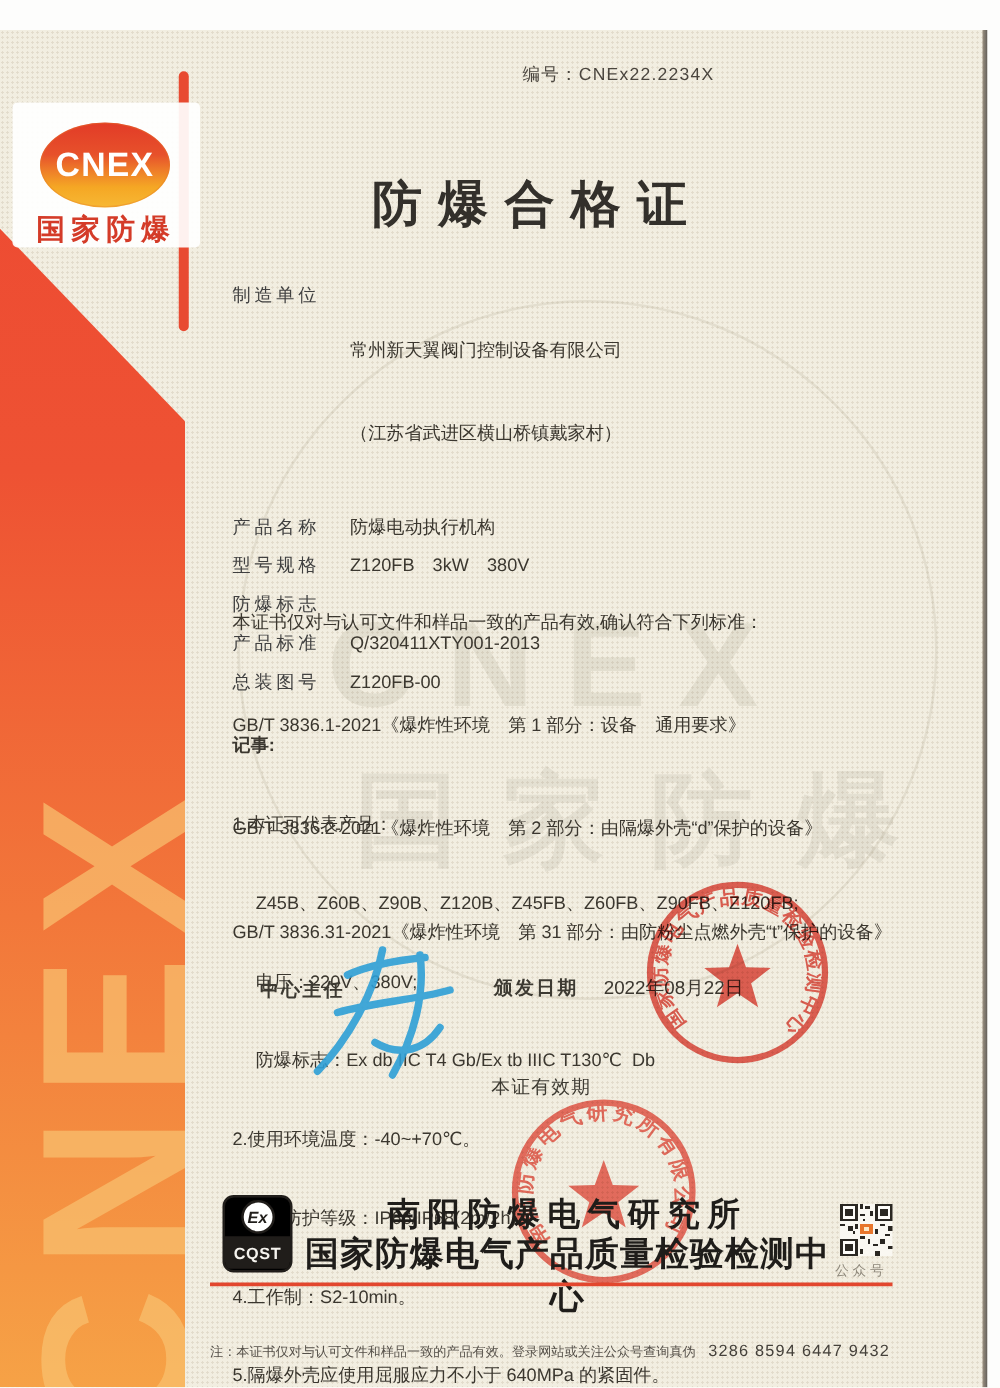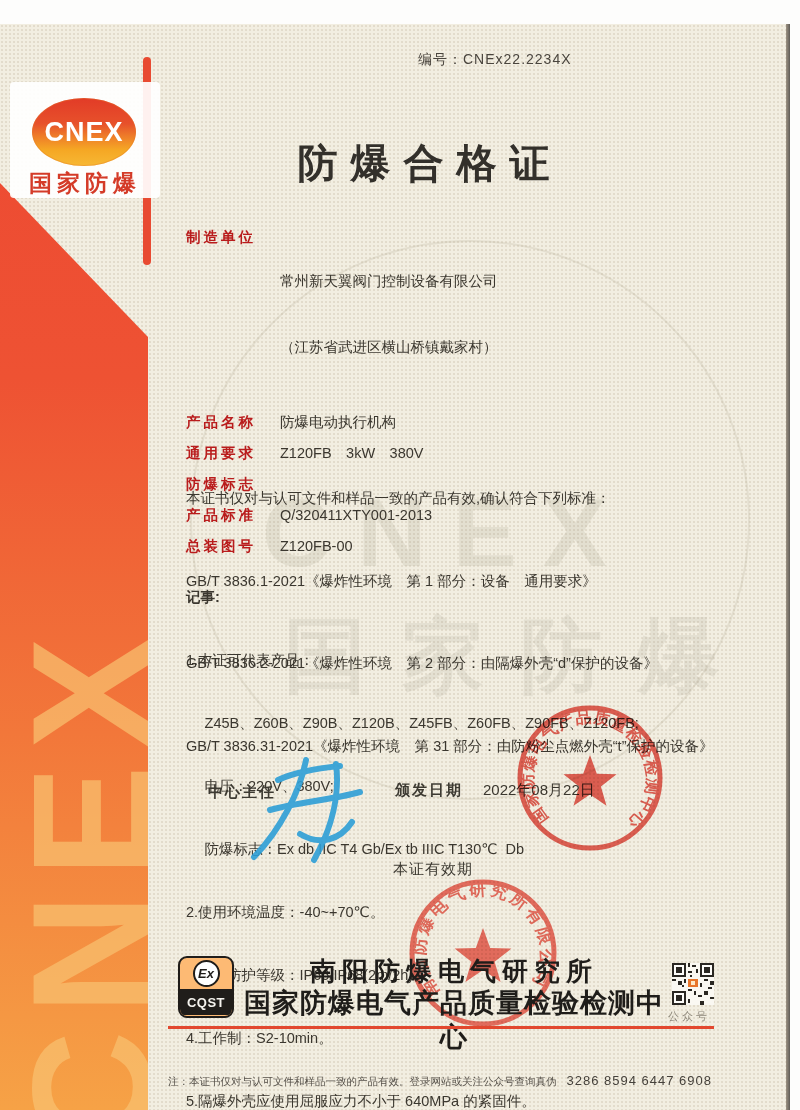--- a/index.html
+++ b/index.html
@@ -51,21 +51,21 @@
     border:2px solid rgba(170,158,135,.20); border-radius:50%; }
   .wm-cnex { position:absolute; left:262px; top:478px; font-size:96px; font-weight:800;
     letter-spacing:26px; color:rgba(130,122,104,.13); }
   .wm-gjfb { position:absolute; left:284px; top:602px; font-size:82px; font-weight:700;
     letter-spacing:36px; color:rgba(130,122,104,.12); white-space:nowrap; }
 
   
   .fields { position:absolute; left:186px; top:226px; width:580px; font-size:14.5px;
     color:#3b372f; line-height:22px; }
   .frow { display:flex; margin-bottom:9px; }
-  .flabel { width:70px; flex:none; letter-spacing:3px; font-weight:700; color:#b91c1c; }
+  .flabel { width:70px; flex:none; letter-spacing:3px; font-weight:400; color:#404040; }
   .fval { margin-left:24px; white-space:pre-wrap; }
 
   .standards { position:absolute; left:186px; top:430px; width:592px; font-size:14.5px;
     color:#3b372f; line-height:27.5px; white-space:pre-wrap; }
 
   .notes { position:absolute; left:186px; top:545px; width:592px; font-size:14.5px;
     color:#3b372f; line-height:21px; white-space:pre-wrap; }
   .notes .nt { font-weight:600; }
 
   
@@ -79,21 +79,21 @@
     font-weight:400; color:#3d3a32;margin-top:46px; }
   .valid-val { position:absolute; left:480px; top:814px; font-size:15px; color:#3b372f; }
 
   
   .stamp { position:absolute; mix-blend-mode:multiply; opacity:.92; }
   .stamp-upper { left:505px; top:693px; }
   .stamp-lower { left:398px; top:868px; }
 
   
   .ex-mark { position:absolute; left:178px; top:956px; width:56px; height:62px;
-    border:2.5px solid #201d1a; border-radius:9px; overflow:hidden; background:#fdba74; }
+    border:2.5px solid #201d1a; border-radius:9px; overflow:hidden; background:#000000; }
   .ex-top { height:31px; display:flex; align-items:center; justify-content:center; }
   .ex-circle { width:27px; height:27px; border:2px solid #201d1a; border-radius:50%;
     display:flex; align-items:center; justify-content:center; font-size:13px; font-weight:700;
     font-style:italic; color:#201d1a; background:#fff; }
   .ex-bottom { height:26px; background:#201d1a; color:#f5f3ee; display:flex; align-items:center;
     justify-content:center; font-size:13px; font-weight:700; letter-spacing:.5px; }
 
   .issuer-names { position:absolute; left:236px; top:956px; width:436px; text-align:center;
     color:#1f1d1a; font-weight:700; }
   .issuer-line1 { font-size:26px; letter-spacing:6px; line-height:30px; }
@@ -143,21 +143,21 @@
       <div class="fval">
         <div>常州新天翼阀门控制设备有限公司</div>
         <div>（江苏省武进区横山桥镇戴家村）</div>
       </div>
     </div>
     <div class="frow">
       <div class="flabel">产品名称</div>
       <div class="fval">防爆电动执行机构</div>
     </div>
     <div class="frow">
-      <div class="flabel">通用要求</div>
+      <div class="flabel">型号规格</div>
       <div class="fval">Z120FB　3kW　380V</div>
     </div>
     <div class="frow">
       <div class="flabel">防爆标志</div>
     </div>
     <div class="frow">
       <div class="flabel">产品标准</div>
       <div class="fval">Q/320411XTY001-2013</div>
     </div>
     <div class="frow">
@@ -273,21 +273,21 @@
       <rect x="2" y="16" width="3" height="3"></rect>
     </g>
     <rect x="8" y="8" width="5" height="4" fill="#e8762c"></rect>
     <rect x="9.4" y="9.2" width="2.2" height="1.6" fill="#fde9c8"></rect>
   </svg>
   <div class="qr-caption">公众号</div>
 
   <div class="red-rule"></div>
 
   <div class="footer">
-    <div><span>注：本证书仅对与认可文件和样品一致的产品有效。登录网站或关注公众号查询真伪</span><span class="verify-code">3286 8594 6447 6908</span></div>
+    <div><span>注：本证书仅对与认可文件和样品一致的产品有效。登录网站或关注公众号查询真伪</span><span class="verify-code">3286 8594 6447 9432</span></div>
     
     
   </div>
 
   <div class="scan-edge"></div>
   <div class="right-margin"></div>
   <div class="top-margin"></div>
 
 </div>
 

